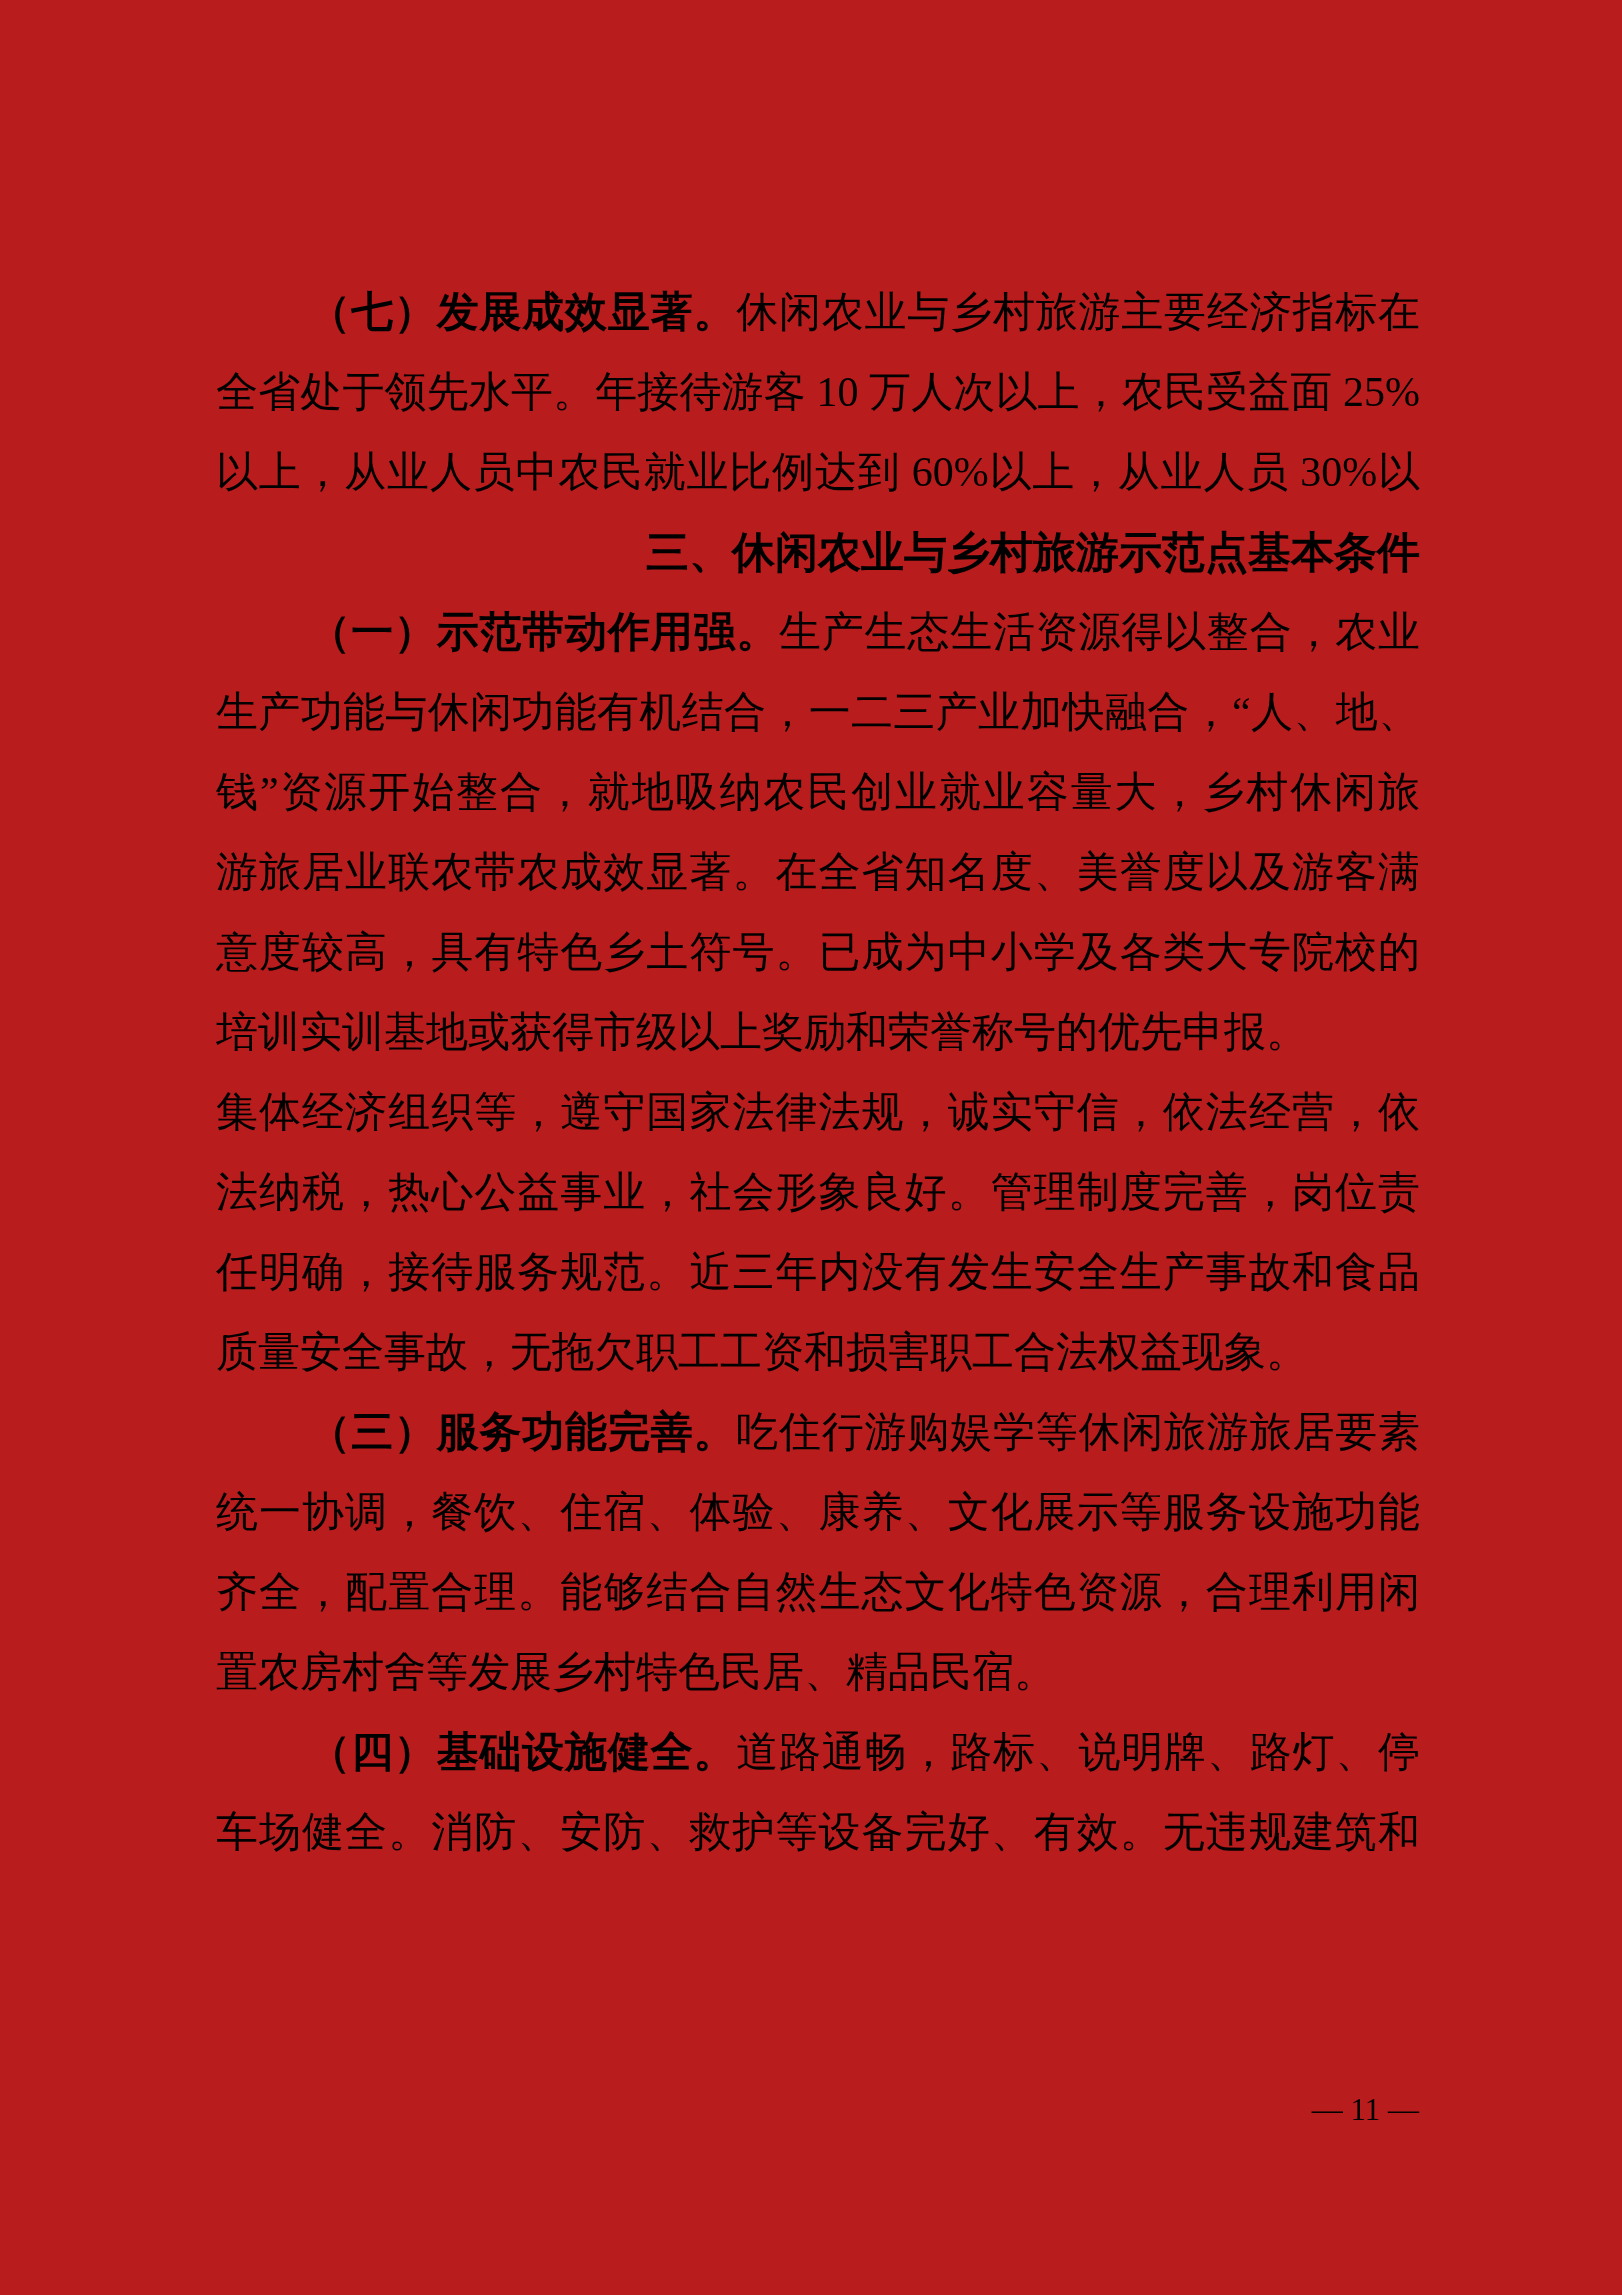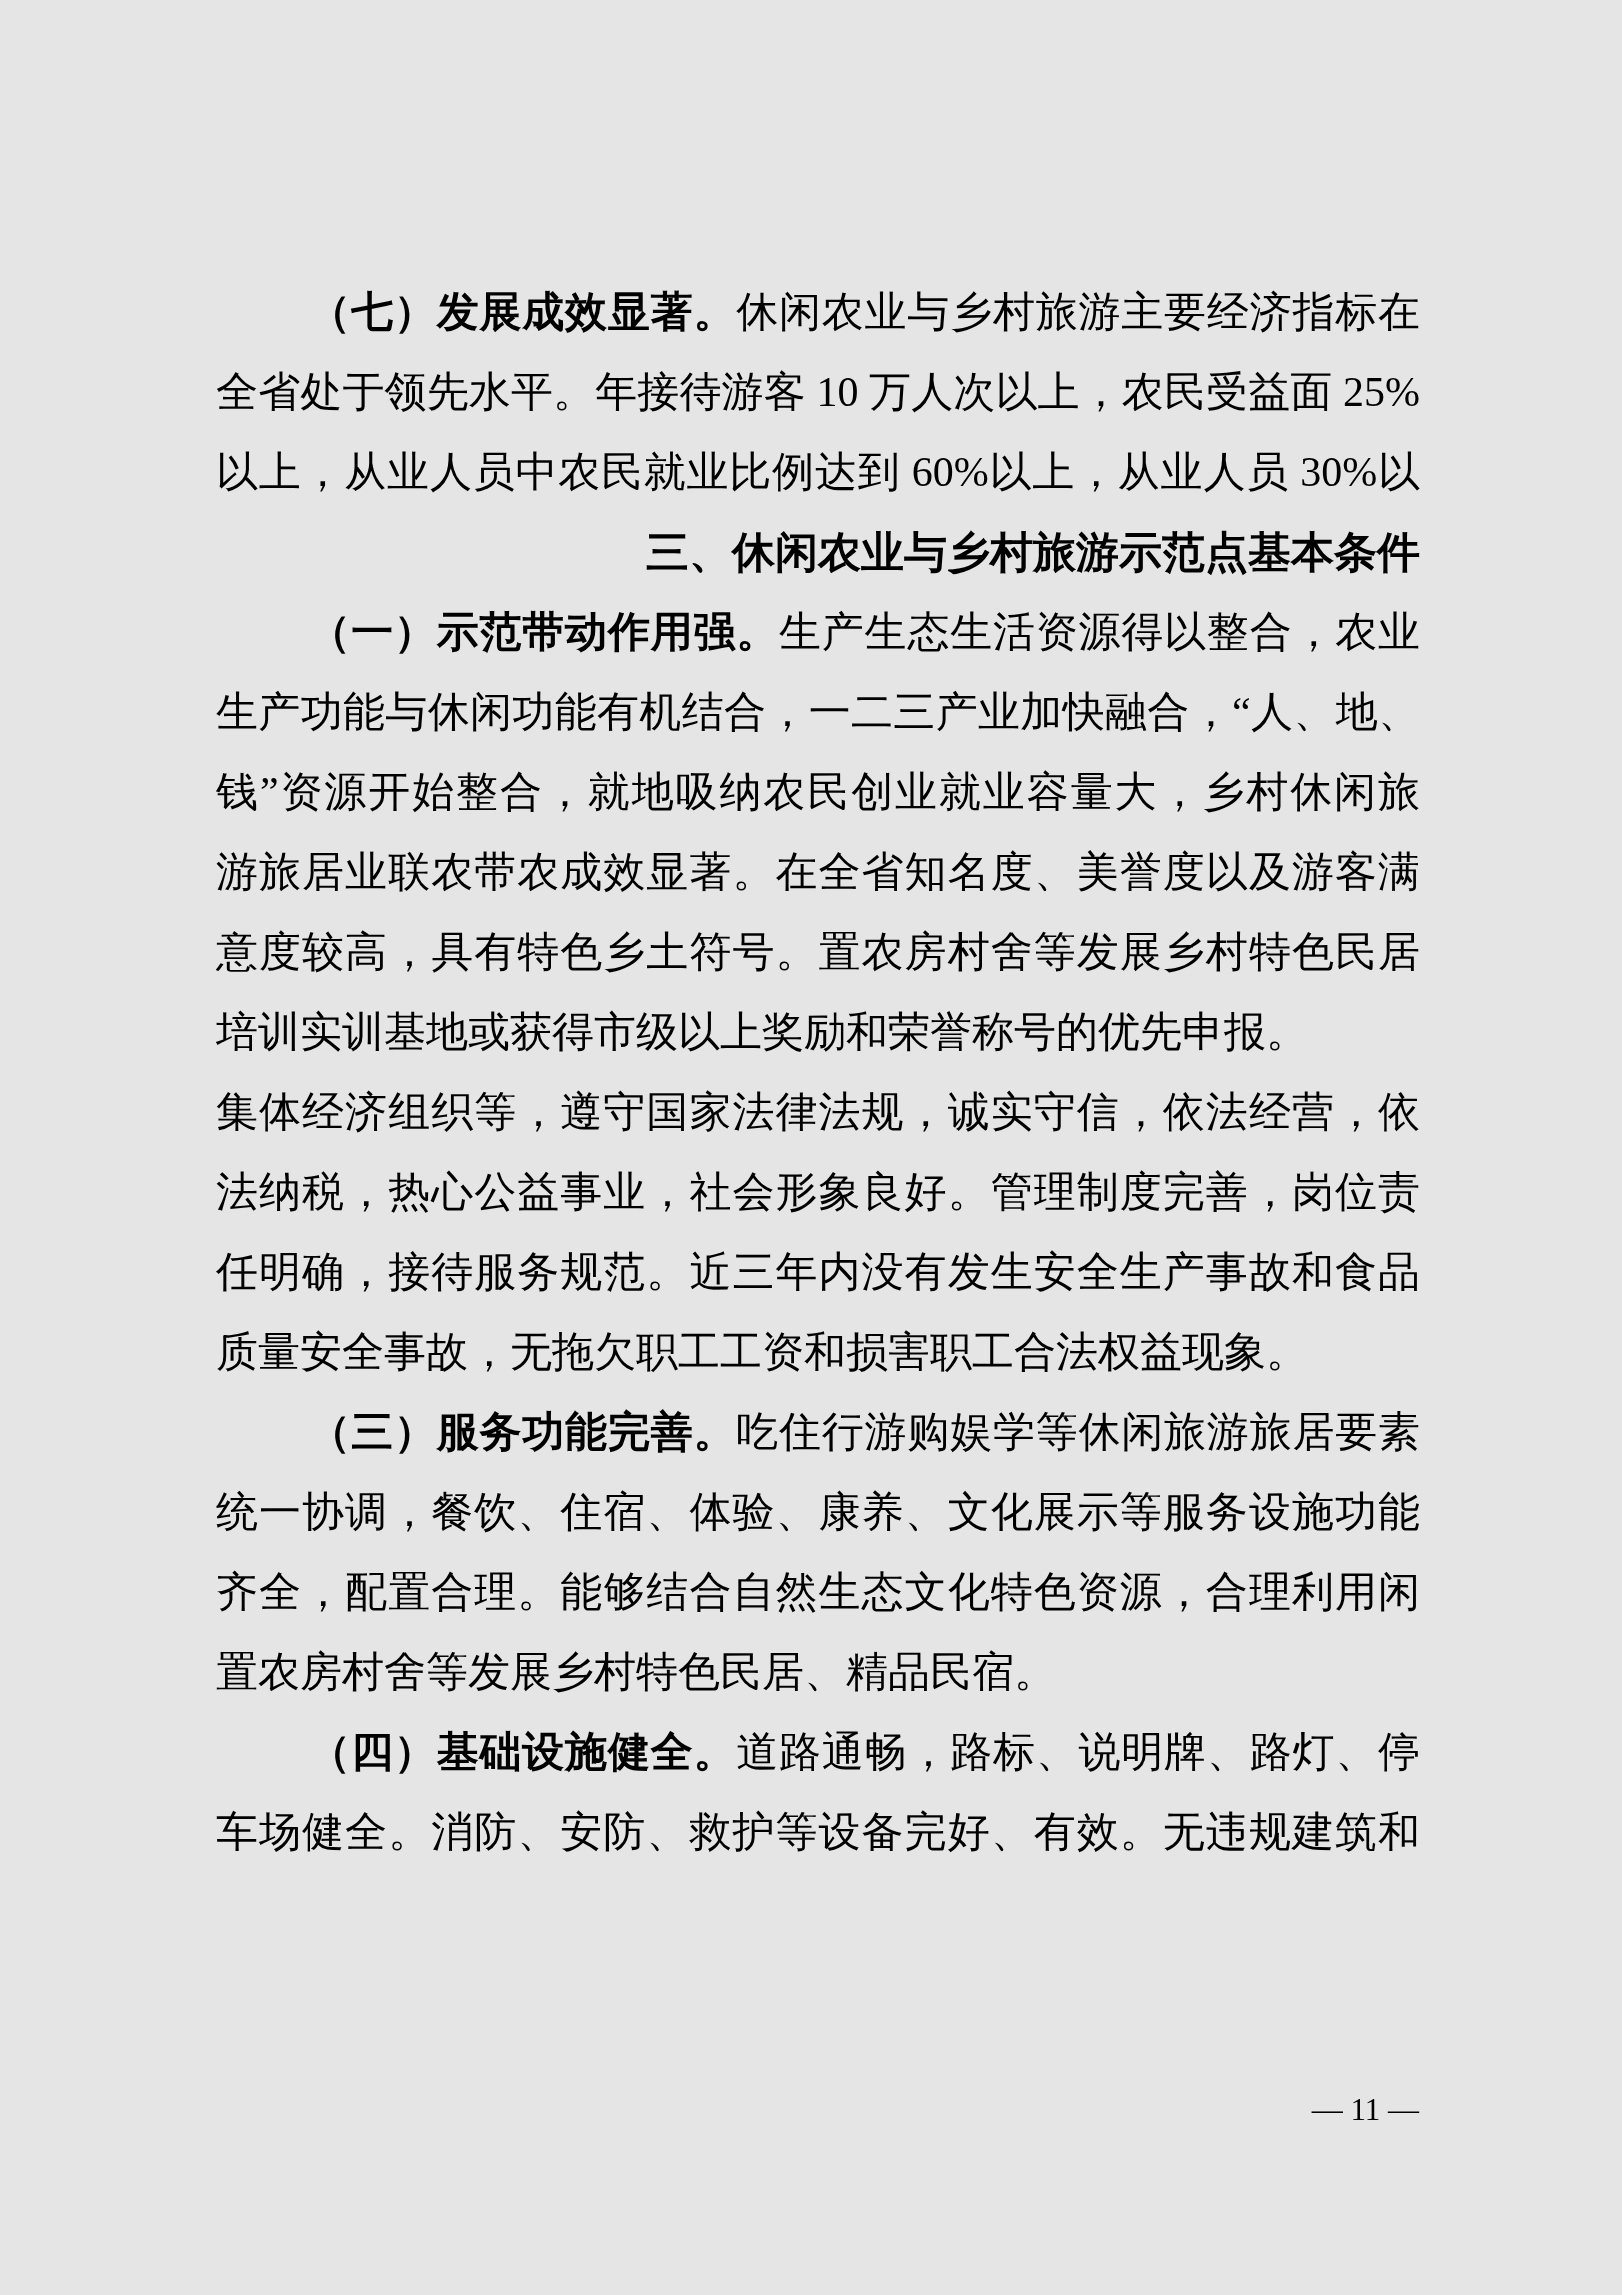--- a/index.html
+++ b/index.html
@@ -4,21 +4,21 @@
 <style>
   html, body {
     margin: 0;
     padding: 0;
     background: #ffffff;
   }
   .page {
     position: relative;
     width: 1622px;
     height: 2295px;
-    background: #e5e5e5;
+    background: #b91c1c;
     color: #000000;
     font-family: "Liberation Serif", "DejaVu Serif", serif;
     overflow: hidden;
   }
   .content {
     position: absolute;
     left: 216px;
     top: 272px;
     width: 1204px;
   }
@@ -65,21 +65,21 @@
 <div class="page">
   <div class="content" id="lines-container">
       <div class="line justify indent"><span class="lead">（七）发展成效显著。</span><span>休闲农业与乡村旅游主要经济指标在</span></div>
       <div class="line justify"><span>全省处于领先水平。年接待游客 10 万人次以上，农民受益面 25%</span></div>
       <div class="line justify"><span>以上，从业人员中农民就业比例达到 60%以上，从业人员 30%以</span></div>
       <div class="line heading indent"><span>三、休闲农业与乡村旅游示范点基本条件</span></div>
       <div class="line justify indent"><span class="lead">（一）示范带动作用强。</span><span>生产生态生活资源得以整合，农业</span></div>
       <div class="line justify"><span>生产功能与休闲功能有机结合，一二三产业加快融合，“人、地、</span></div>
       <div class="line justify"><span>钱”资源开始整合，就地吸纳农民创业就业容量大，乡村休闲旅</span></div>
       <div class="line justify"><span>游旅居业联农带农成效显著。在全省知名度、美誉度以及游客满</span></div>
-      <div class="line justify"><span>意度较高，具有特色乡土符号。置农房村舍等发展乡村特色民居</span></div>
+      <div class="line justify"><span>意度较高，具有特色乡土符号。已成为中小学及各类大专院校的</span></div>
       <div class="line"><span>培训实训基地或获得市级以上奖励和荣誉称号的优先申报。</span></div>
       <div class="line justify"><span>集体经济组织等，遵守国家法律法规，诚实守信，依法经营，依</span></div>
       <div class="line justify"><span>法纳税，热心公益事业，社会形象良好。管理制度完善，岗位责</span></div>
       <div class="line justify"><span>任明确，接待服务规范。近三年内没有发生安全生产事故和食品</span></div>
       <div class="line"><span>质量安全事故，无拖欠职工工资和损害职工合法权益现象。</span></div>
       <div class="line justify indent"><span class="lead">（三）服务功能完善。</span><span>吃住行游购娱学等休闲旅游旅居要素</span></div>
       <div class="line justify"><span>统一协调，餐饮、住宿、体验、康养、文化展示等服务设施功能</span></div>
       <div class="line justify"><span>齐全，配置合理。能够结合自然生态文化特色资源，合理利用闲</span></div>
       <div class="line"><span>置农房村舍等发展乡村特色民居、精品民宿。</span></div>
       <div class="line justify indent"><span class="lead">（四）基础设施健全。</span><span>道路通畅，路标、说明牌、路灯、停</span></div>

